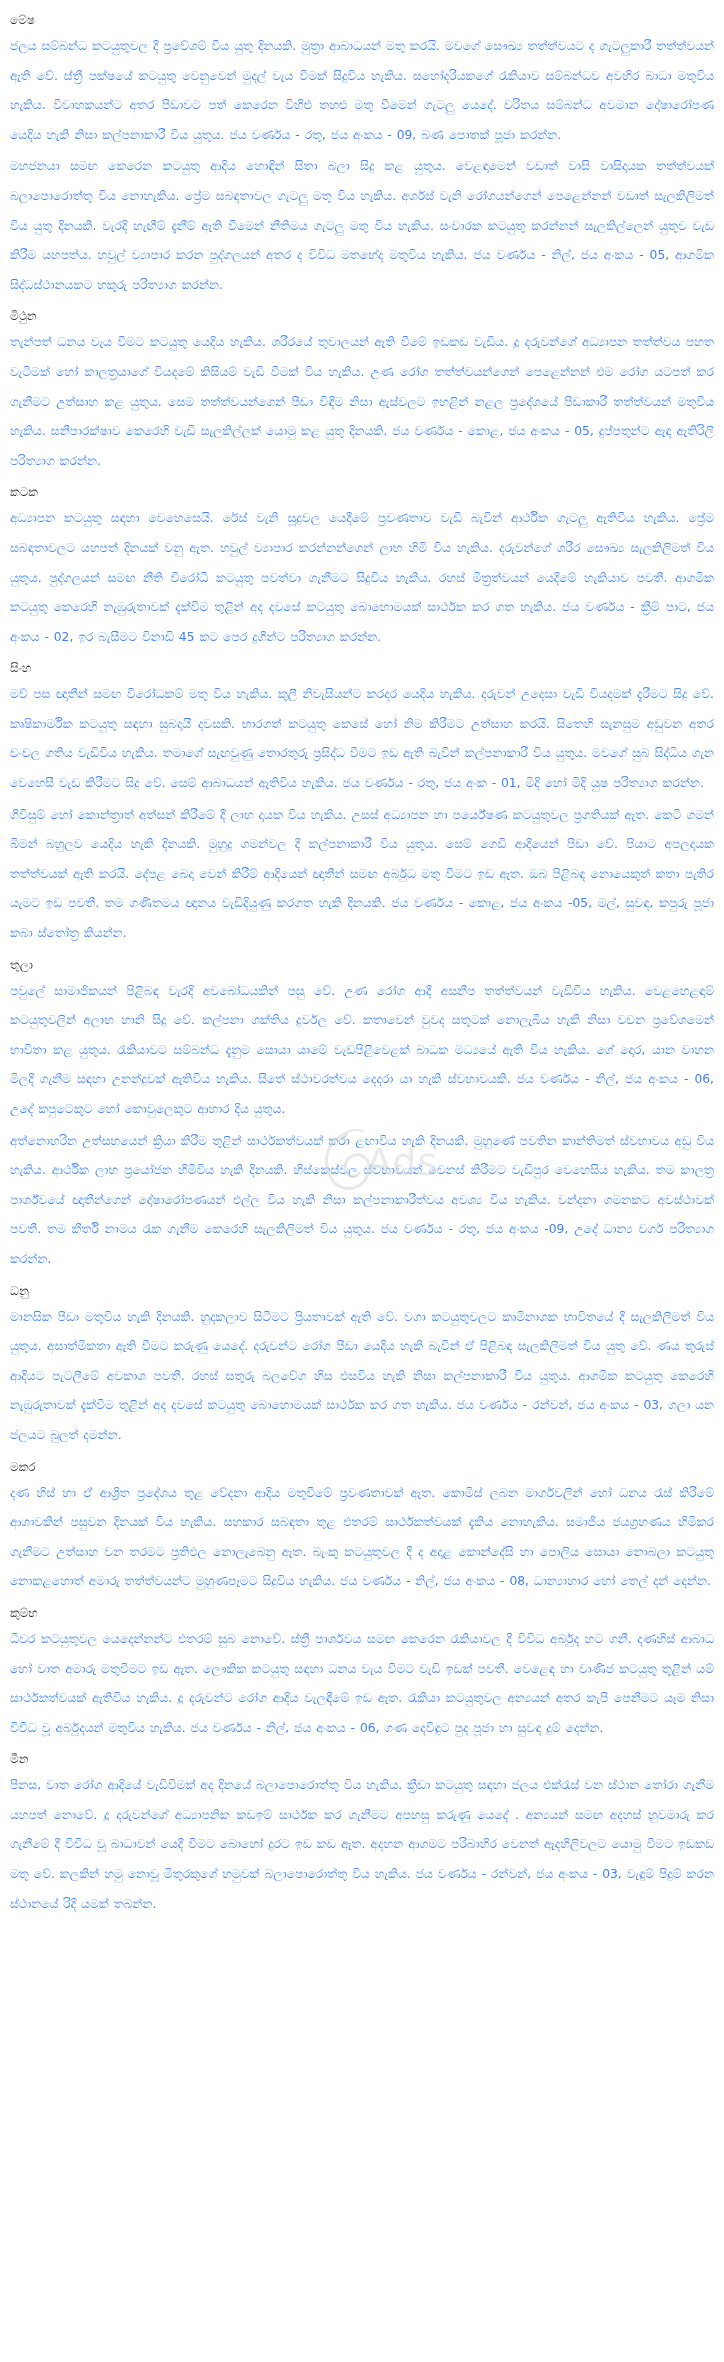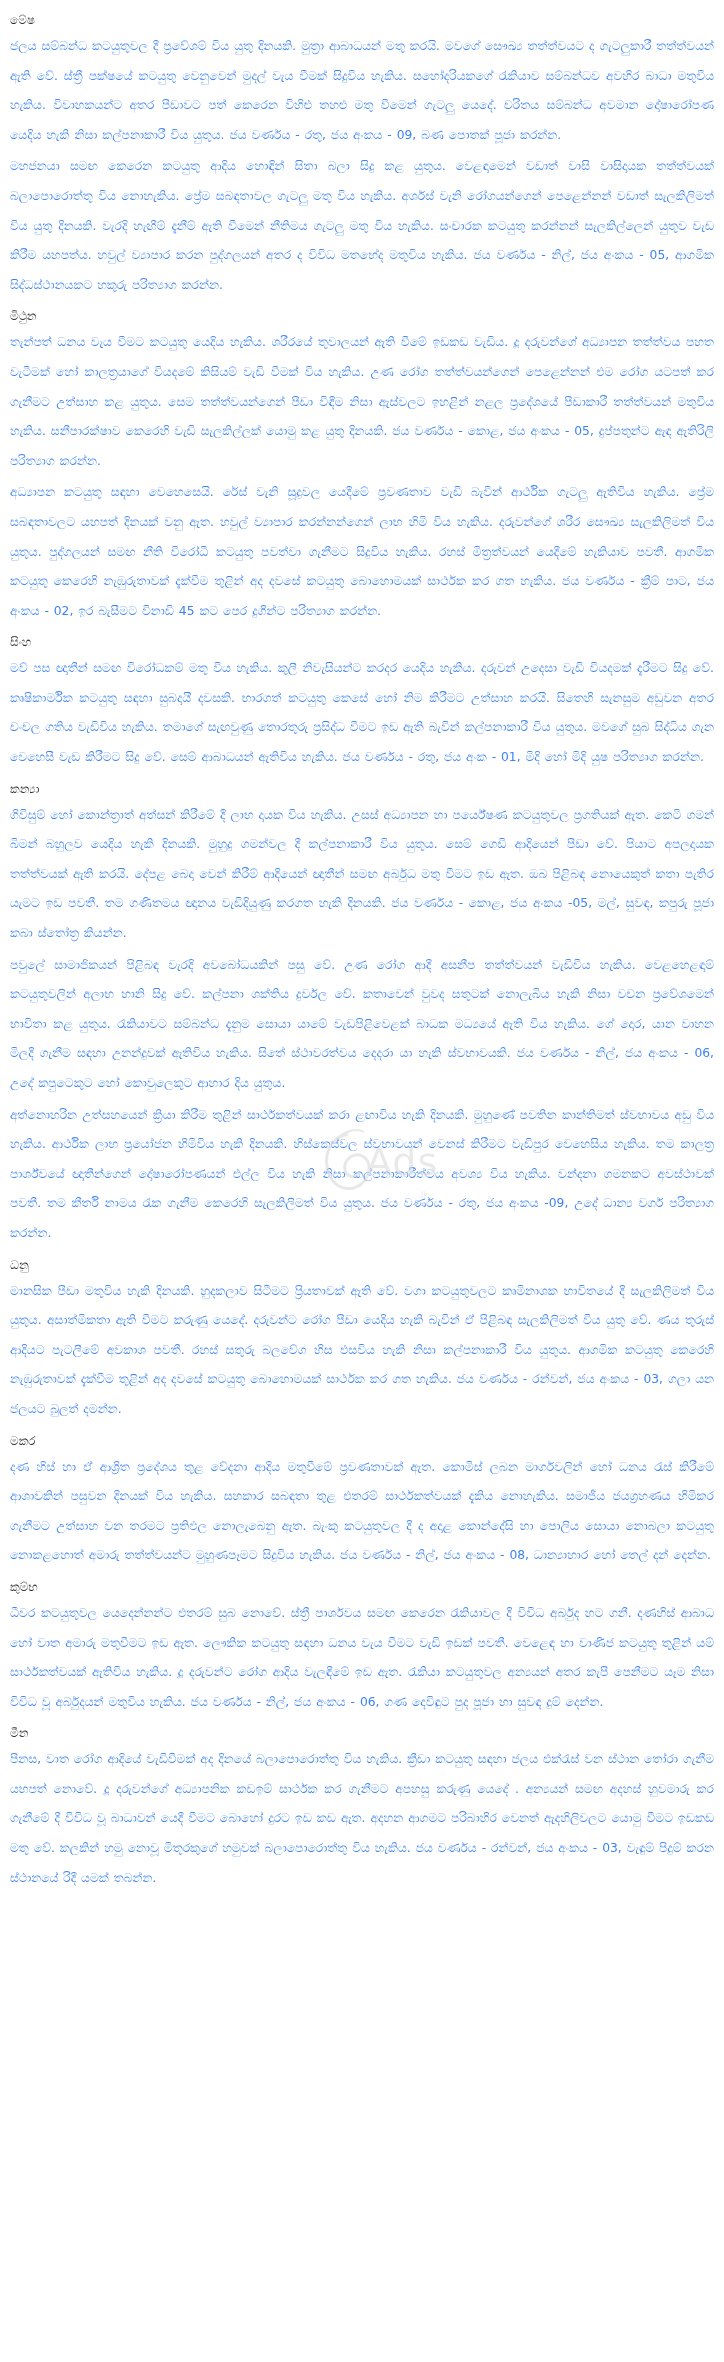--- a/index.html
+++ b/index.html
@@ -78,34 +78,35 @@
   <section class="sign-section">
     <p class="sign-body">මහජනයා සමඟ කෙරෙන කටයුතු ආදිය හොඳින් සිතා බලා සිදු කළ යුතුය. වෙළඳාමෙන් වඩාත් වාසි වාසිදායක තත්ත්වයක් බලාපොරොත්තු විය නොහැකිය. ප්‍රේම සබඳතාවල ගැටලු මතු විය හැකිය. අර්ශස් වැනි රෝගයන්ගෙන් පෙළෙන්නන් වඩාත් සැලකිලිමත් විය යුතු දිනයකි. වැරදි හැඟීම් දැනීම් ඇති වීමෙන් නීතිමය ගැටලු මතු විය හැකිය. සංචාරක කටයුතු කරන්නන් සැලකිල්ලෙන් යුතුව වැඩ කිරීම යහපත්ය. හවුල් ව්‍යාපාර කරන පුද්ගලයන් අතර ද විවිධ මතභේද මතුවිය හැකිය. ජය වර්ණය - නිල්,  ජය අංකය - 05,  ආගමික සිද්ධස්ථානයකට හකුරු පරිත්‍යාග කරන්න.</p>
   </section>
 
   <section class="sign-section">
     <p class="sign-heading">මිථුන</p>
     <p class="sign-body">තැන්පත් ධනය වැය වීමට කටයුතු යෙදිය හැකිය. ශරීරයේ තුවාලයන් ඇති වීමේ ඉඩකඩ වැඩිය. දූ දරුවන්ගේ අධ්‍යාපන තත්ත්වය පහත වැටීමක් හෝ කාලත්‍රයාගේ වියදමේ කිසියම් වැඩි වීමක් විය හැකිය. උණ රෝග තත්ත්වයන්ගෙන් පෙළෙන්නන් එම රෝග යටපත් කර ගැනීමට උත්සාහ කළ යුතුය. සෙම තත්ත්වයන්ගෙන් පීඩා විඳීම නිසා ඇස්වලට ඉහළින් නළල ප්‍රදේශයේ පීඩාකාරී තත්ත්වයන් මතුවිය හැකිය. සනීපාරක්ෂාව කෙරෙහි වැඩි සැලකිල්ලක් යොමු කළ යුතු දිනයකි. ජය වර්ණය - කොළ,  ජය අංකය - 05,  දුප්පතුන්ට ඇඳ ඇතිරිලි පරිත්‍යාග කරන්න.</p>
   </section>
 
   <section class="sign-section">
+    <p class="sign-heading">කටක</p>
     <p class="sign-body">අධ්‍යාපන කටයුතු සඳහා වෙහෙසෙයි. රේස් වැනි සූදුවල යෙදීමේ ප්‍රවණතාව වැඩි බැවින් ආර්ථික ගැටලු ඇතිවිය හැකිය. ප්‍රේම  සබඳතාවලට යහපත් දිනයක් වනු ඇත. හවුල් ව්‍යාපාර කරන්නන්ගෙන් ලාභ හිමි විය හැකිය. දරුවන්ගේ ශරීර සෞඛ්‍ය සැලකිලිමත් විය යුතුය. පුද්ගලයන් සමඟ නීති විරෝධී කටයුතු පවත්වා ගැනීමට සිදුවිය හැකිය. රහස් මිත්‍රත්වයන් යෙදීමේ හැකියාව පවතී. ආගමික කටයුතු කෙරෙහි නැඹුරුතාවක් දැක්වීම තුළින් අද දවසේ කටයුතු බොහොමයක් සාර්ථක කර ගත හැකිය. ජය වර්ණය - ක්‍රීම් පාට, ජය අංකය - 02,  ඉර බැසීමට විනාඩි 45 කට පෙර දුගීන්ට පරිත්‍යාග කරන්න.</p>
   </section>
 
   <section class="sign-section">
     <p class="sign-heading">සිංහ</p>
     <p class="sign-body">මව් පස ඥාතීන් සමඟ විරෝධකම් මතු විය හැකිය. කුලී නිවැසියන්ට කරදර යෙදිය හැකිය. දරුවන් උදෙසා වැඩි වියදමක් දැරීමට සිදු වේ. කෘෂිකාර්මික කටයුතු සඳහා සුබදායී දවසකි. භාරගත් කටයුතු කෙසේ හෝ නිම කිරීමට උත්සාහ කරයි. සිතෙහි සැනසුම අඩුවන අතර චංචල ගතිය වැඩිවිය හැකිය. තමාගේ සැඟවුණු තොරතුරු ප්‍රසිද්ධ වීමට ඉඩ ඇති බැවින් කල්පනාකාරී විය යුතුය. මවගේ සුබ සිද්ධිය ගැන වෙහෙසී වැඩ කිරීමට සිදු වේ. සෙම් ආබාධයන් ඇතිවිය හැකිය. ජය වර්ණය - රතු,  ජය අංක - 01,  මිදි හෝ මිදි යුෂ පරිත්‍යාග කරන්න.</p>
   </section>
 
   <section class="sign-section">
-    <p class="sign-heading">කන්‍යා</p>
     <p class="sign-body">ගිවිසුම් හෝ කොන්ත්‍රාත් අත්සන් කිරීමේ දී ලාභ දායක විය හැකිය. උසස් අධ්‍යාපන හා පර්යේෂණ කටයුතුවල ප්‍රගතියක් ඇත. කෙටි ගමන් බිමන් බහුලව යෙදිය හැකි දිනයකි. මුහුදු ගමන්වල දී කල්පනාකාරී විය යුතුය. සෙම් ගෙඩි ආදියෙන් පීඩා වේ. පියාට අපලදායක තත්ත්වයක් ඇති කරයි. දේපළ බෙදා වෙන් කිරීම් ආදියෙන් ඥාතීන් සමඟ අර්බුධ මතු වීමට  ඉඩ ඇත. ඔබ පිළිබඳ නොයෙකුත් කතා පැතිර යැමට ඉඩ පවතී. තම ගණිතමය ඥානය වැඩිදියුණු කරගත හැකි දිනයකි. ජය වර්ණය - කොළ,   ජය අංකය -05,   මල්, සුවඳ, කපුරු පූජා කබා ස්තෝත්‍ර කියන්න.</p>
   </section>
 
   <section class="sign-section">
+    <p class="sign-heading">තුලා</p>
     <p class="sign-body">පවුලේ සාමාජිකයන් පිළිබඳ වැරදි අවබෝධයකින් පසු වේ. උණ රෝග ආදී අසනීප තත්ත්වයන් වැඩිවිය හැකිය. වෙළහෙළඳාම් කටයුතුවලින් අලාභ හානි සිදු වේ. කල්පනා ශක්තිය දුර්වල වේ. කතාවෙන් වුවද සතුටක් නොලැබිය හැකි නිසා වචන ප්‍රවේශමෙන් භාවිතා කළ යුතුය. රැකියාවට සම්බන්ධ දැනුම සොයා යාමේ වැඩපිළිවෙළක් බාධක මධ්‍යයේ ඇති විය හැකිය. ගේ දොර, යාන වාහන මිලදී ගැනීම සඳහා උනන්දුවක් ඇතිවිය හැකිය. සිතේ ස්ථාවරත්වය දෙදරා යා හැකි ස්වභාවයකි. ජය වර්ණය - නිල්,   ජය අංකය - 06,  උදේ කපුටෙකුට හෝ කොවුලෙකුට ආහාර දිය යුතුය.</p>
   </section>
 
   <section class="sign-section">
     <p class="sign-body">අත්නොහරින උත්සහයෙන් ක්‍රියා කිරීම තුළින් සාර්ථකත්වයක් කරා ළඟාවිය හැකි දිනයකි. මුහුණේ පවතින කාන්තිමත් ස්වභාවය අඩු විය හැකිය. ආර්ථික ලාභ ප්‍රයෝජන හිමිවිය හැකි දිනයකි. හිස්කෙස්වල ස්වභාවයන් වෙනස් කිරීමට වැඩිපුර වෙහෙසිය හැකිය. තම කාලත්‍ර පාර්ශ්වයේ ඥාතීන්ගෙන් දෝෂාරෝපණයන් එල්ල විය හැකි නිසා කල්පනාකාරීත්වය අවශ්‍ය විය හැකිය. වන්දනා  ගමනකට අවස්ථාවක් පවතී. තම කීර්ති නාමය රැක ගැනීම කෙරෙහි සැලකිලිමත් විය යුතුය. ජය වර්ණය - රතු,   ජය අංකය -09,   උදේ ධාන්‍ය වර්ග පරිත්‍යාග කරන්න.</p>
   </section>
 
   <section class="sign-section">
     <p class="sign-heading">ධනු</p>
     <p class="sign-body">මානසික පීඩා මතුවිය හැකි දිනයකි. හුදකලාව සිටීමට ප්‍රියතාවක් ඇති වේ. වගා කටයුතුවලට කෘමිනාශක භාවිතයේ දී සැලකිලිමත් විය යුතුය. අසාත්මිකතා ඇති වීමට කරුණු යෙදේ. දරුවන්ට රෝග පීඩා යෙදිය හැකි බැවින් ඒ පිළිබඳ සැලකිලිමත් විය යුතු වේ. ණය තුරුස් ආදියට පැටලීමේ අවකාශ පවතී. රහස් සතුරු බලවේග හිස එසවිය හැකි නිසා කල්පනාකාරී විය යුතුය. ආගමික කටයුතු කෙරෙහි නැඹුරුතාවක් දැක්වීම තුළින් අද දවසේ කටයුතු බොහොමයක් සාර්ථක කර ගත හැකිය. ජය වර්ණය - රන්වන්,   ජය අංකය - 03,   ගලා යන ජලයට බුලත් දමන්න.</p>

